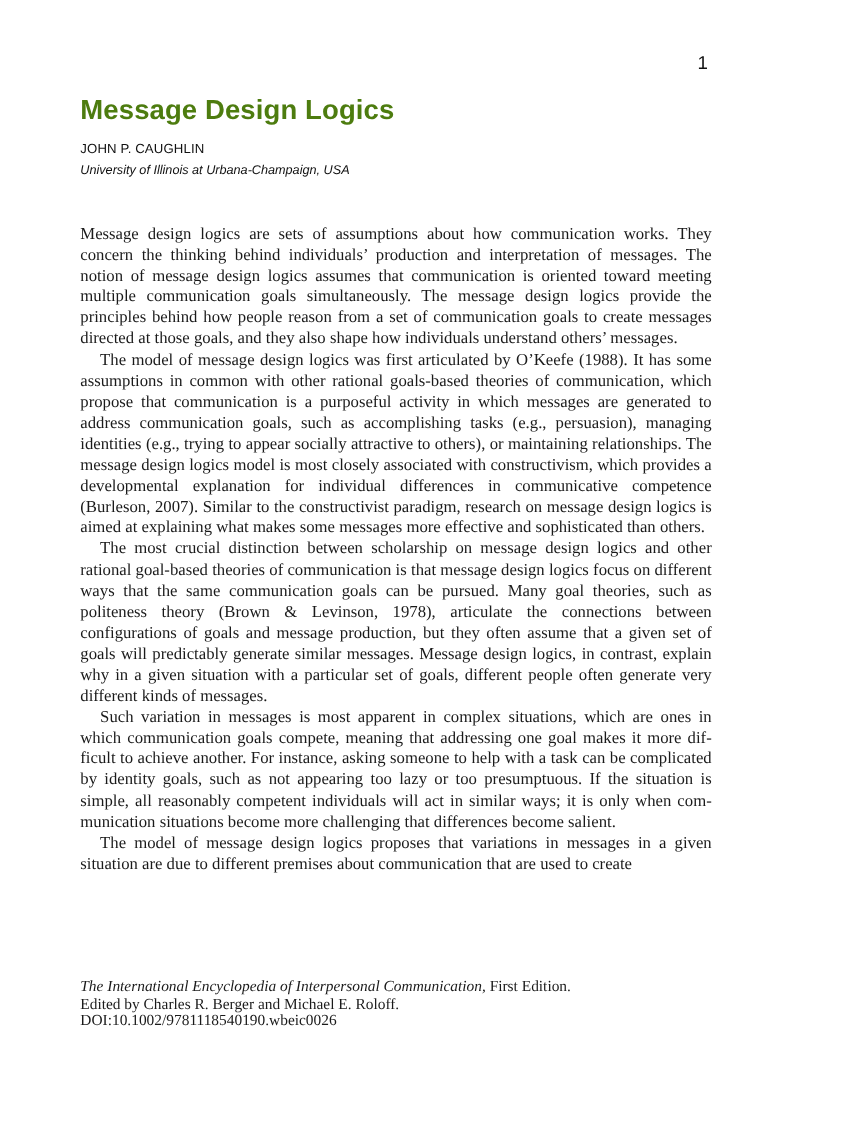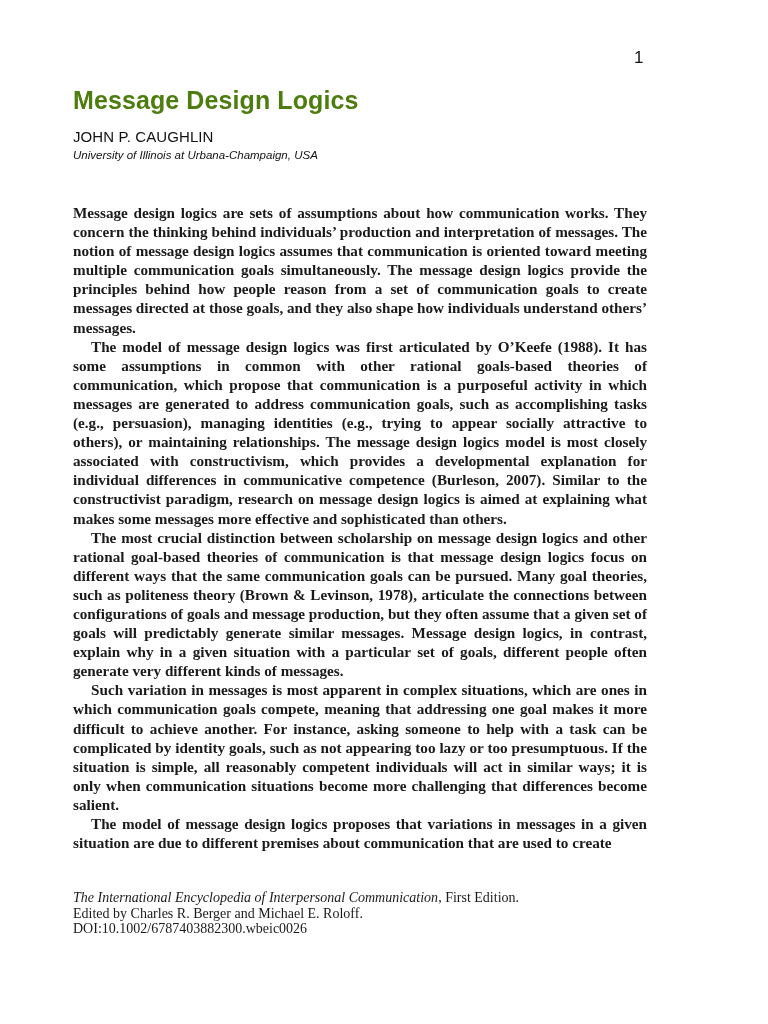--- a/index.html
+++ b/index.html
@@ -31,21 +31,21 @@
       font-size: 25px;
       letter-spacing: 0.1px;
       color: #4d7c0f;
       margin: 0;
     }
     .author {
       position: absolute;
       top: 128px;
       left: 73px;
       font-family: "Liberation Sans", sans-serif;
-      font-size: 15px;
+      font-size: 12px;
       color: #111;
       letter-spacing: 0.1px;
     }
     .affiliation {
       position: absolute;
       top: 149px;
       left: 73px;
       font-family: "Liberation Sans", sans-serif;
       font-style: italic;
       font-size: 11.5px;
@@ -58,21 +58,20 @@
       width: 574px;
       font-family: "Liberation Serif", serif;
       font-size: 15.2px;
       line-height: 19.1px;
       color: #1a1a1a;
       text-align: justify;
       hyphens: manual;
     }
     .body-text p {
       margin: 0;
-      font-weight: bold;
     }
     .body-text p.indent {
       text-indent: 18px;
     }
     .footer {
       position: absolute;
       top: 890px;
       left: 73px;
       font-family: "Liberation Serif", serif;
       font-size: 14px;
@@ -96,14 +95,14 @@
   <p>Message design logics are sets of assumptions about how communication works. They concern the thinking behind individuals’ production and interpretation of messages. The notion of message design logics assumes that communication is oriented toward meeting multiple communication goals simultaneously. The message design logics provide the principles behind how people reason from a set of communication goals to create messages directed at those goals, and they also shape how individuals understand others’ messages.</p>
   <p class="indent">The model of message design logics was first articulated by O’Keefe (1988). It has some assumptions in common with other rational goals-based theories of communication, which propose that communication is a purposeful activity in which messages are gen­erated to address communication goals, such as accomplishing tasks (e.g., persuasion), managing identities (e.g., trying to appear socially attractive to others), or maintaining relationships. The message design logics model is most closely associated with con­structivism, which provides a developmental explanation for individual differences in communicative competence (Burleson, 2007). Similar to the constructivist paradigm, research on message design logics is aimed at explaining what makes some messages more effective and sophisticated than others.</p>
   <p class="indent">The most crucial distinction between scholarship on message design logics and other rational goal-based theories of communication is that message design logics focus on different ways that the same communication goals can be pursued. Many goal theories, such as politeness theory (Brown &amp; Levinson, 1978), articulate the connections between configurations of goals and message production, but they often assume that a given set of goals will predictably generate similar messages. Message design logics, in contrast, explain why in a given situation with a particular set of goals, different people often generate very different kinds of messages.</p>
   <p class="indent">Such variation in messages is most apparent in complex situations, which are ones in which communication goals compete, meaning that addressing one goal makes it more dif­ficult to achieve another. For instance, asking someone to help with a task can be compli­cated by identity goals, such as not appearing too lazy or too presumptuous. If the situation is simple, all reasonably competent individuals will act in similar ways; it is only when com­munication situations become more challenging that differences become salient.</p>
   <p class="indent">The model of message design logics proposes that variations in messages in a given situation are due to different premises about communication that are used to create</p>
 </div>
 
 <div class="footer">
   <div><em>The International Encyclopedia of Interpersonal Communication</em><span>, First Edition.</span></div>
   <div>Edited by Charles R. Berger and Michael E. Roloff.</div>
-  <div>DOI:10.1002/6787403882300.wbeic0026</div>
+  <div>DOI:10.1002/9781118540190.wbeic0026</div>
 </div>
 
 </body></html>

